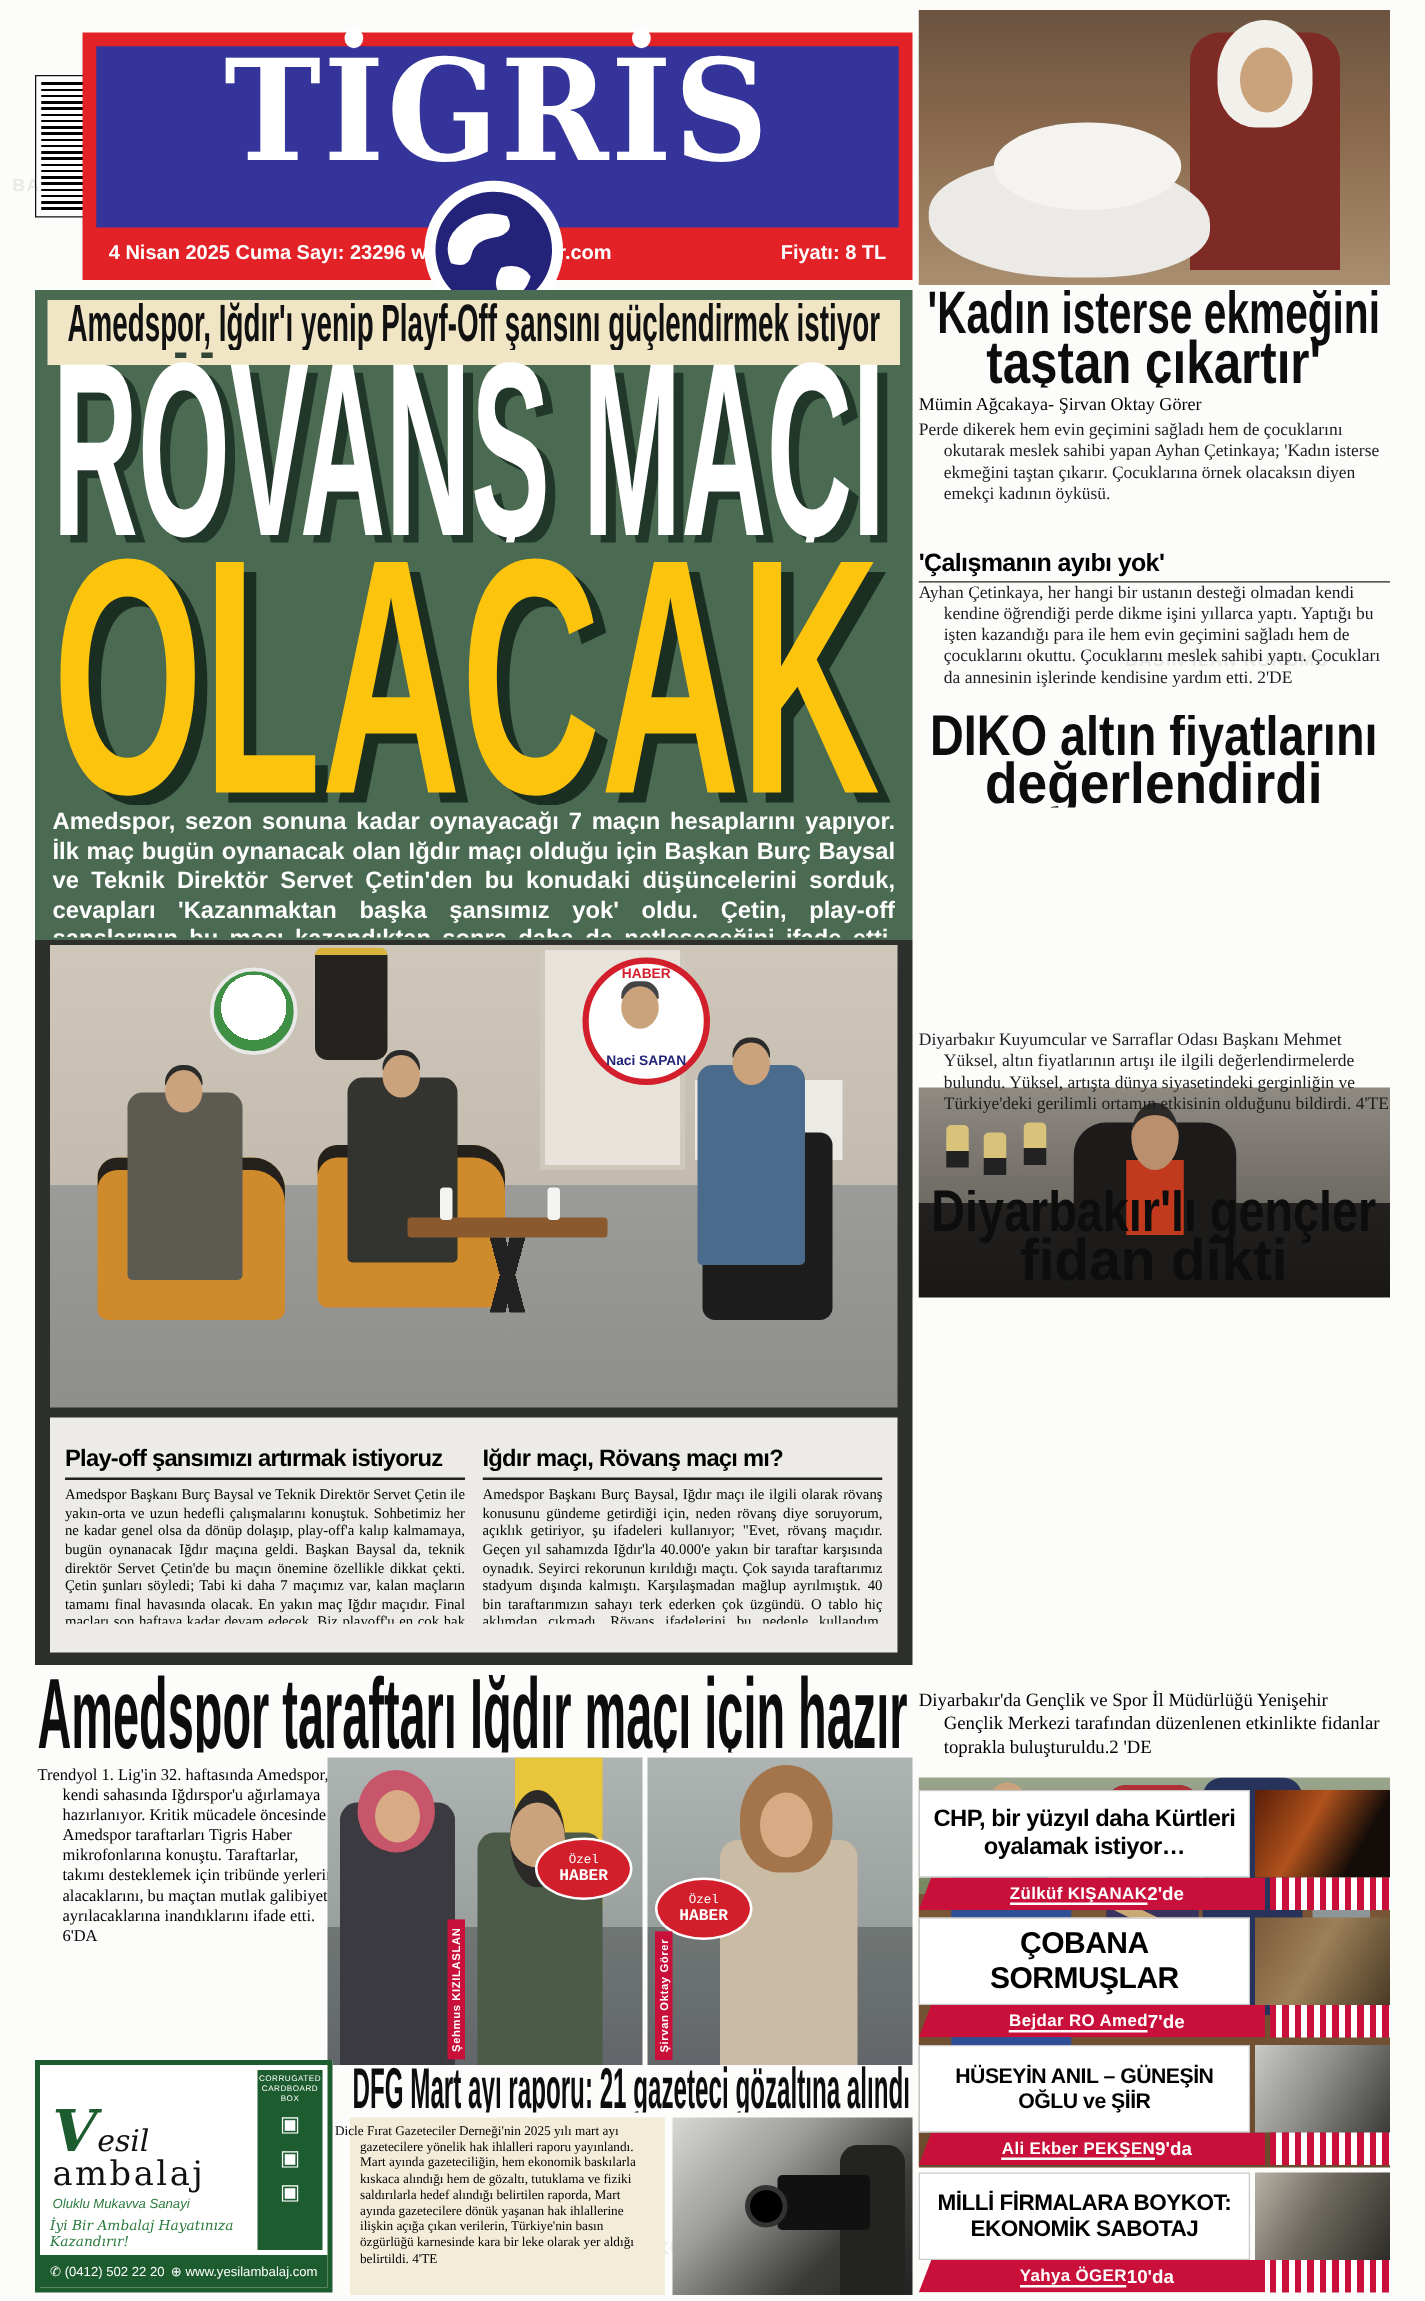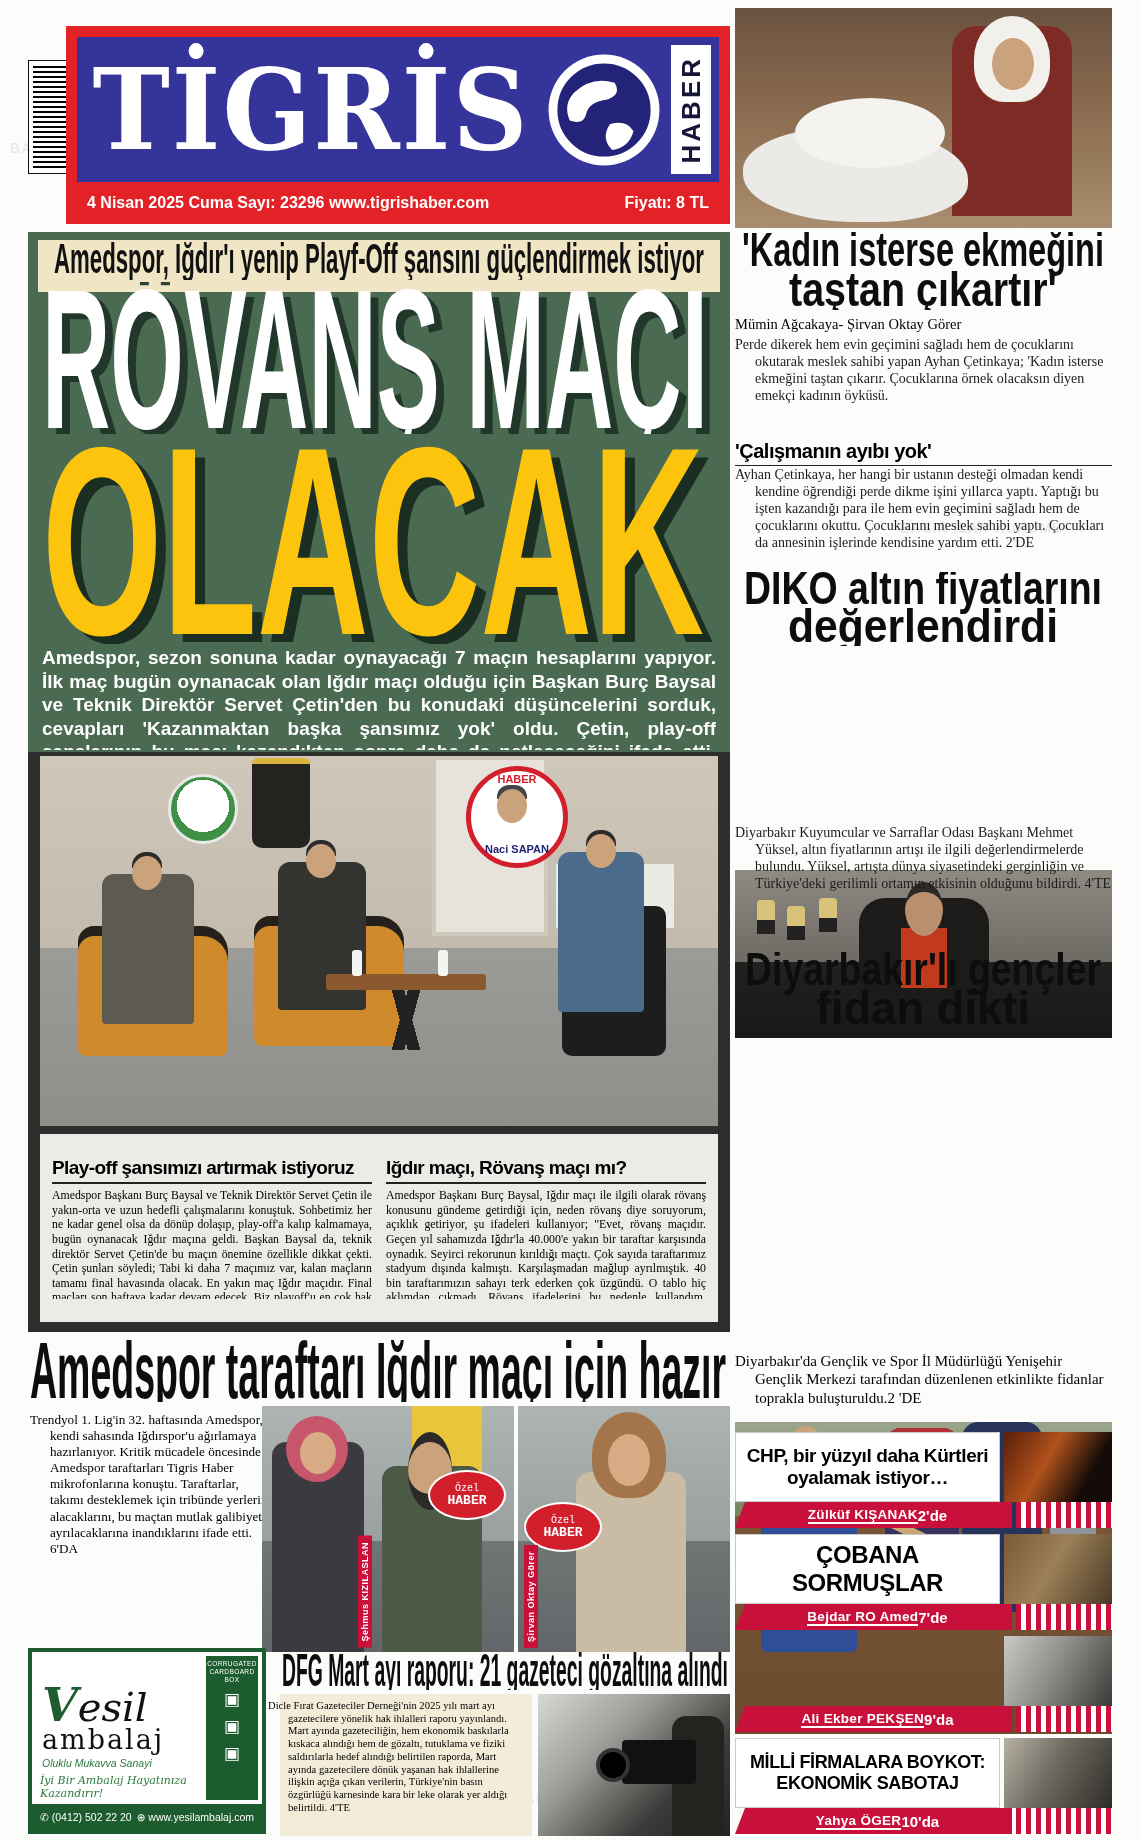--- a/index.html
+++ b/index.html
@@ -9,21 +9,21 @@
       letter-spacing:1px;pointer-events:none;z-index:0;white-space:nowrap;}
   .layer{position:absolute;z-index:1;}
 
   
   .barcode{position:absolute;left:28px;top:60px;width:38px;height:104px;background:#fff;
            border:1px solid #111;
            background-image:repeating-linear-gradient(0deg,#000 0 2px,#fff 2px 5px);
            background-clip:content-box;padding:4px;}
   .logo-frame{position:absolute;left:66px;top:26px;width:664px;height:198px;background:#e32227;
               box-sizing:border-box;padding:11px 11px 0 11px;}
-  .logo-blue{height:145px;background:#34349b;display:flex;align-items:center;position:relative;}
+  .logo-blue{height:145px;background:#34349b;display:flex;align-items:center;position:relative;flex-direction:column;}
   .logo-title{flex:1;text-align:center;color:#fff;font-family:"DejaVu Serif",serif;font-weight:bold;
               font-size:104px;line-height:1;letter-spacing:2px;transform:scaleY(1.08);}
   .globe{width:118px;height:118px;margin-right:6px;flex:0 0 auto;}
   .haber-box{width:40px;height:129px;background:#fff;margin:8px 8px 8px 2px;display:flex;
              align-items:center;justify-content:center;flex:0 0 auto;}
   .haber-box span{writing-mode:vertical-rl;transform:rotate(180deg);font-weight:bold;
                   font-size:26px;color:#16163a;letter-spacing:3px;}
   .date-row{height:42px;display:flex;justify-content:space-between;align-items:center;
             color:#fff;font-weight:bold;font-size:16px;padding:0 10px;}
 
@@ -138,21 +138,21 @@
 
   
   .ad{position:absolute;left:28px;top:1648px;width:238px;height:186px;background:#fff;
       border:4px solid #1c5c2e;box-sizing:border-box;z-index:1;}
   .ad-side{position:absolute;right:4px;top:4px;width:52px;bottom:30px;background:#1c5c2e;color:#fff;
            display:flex;flex-direction:column;align-items:center;padding-top:4px;box-sizing:border-box;}
   .ad-side .cc{font-size:6.5px;text-align:center;line-height:1.2;letter-spacing:.4px;}
   .ad-side .bx{font-size:17px;margin-top:6px;}
   .ad-logo{position:absolute;left:10px;top:26px;}
   .ad-v{color:#1c5c2e;font-size:46px;font-weight:bold;font-family:"DejaVu Serif",serif;font-style:italic;}
-  .ad-name1{display:inline;font-family:"DejaVu Serif",serif;font-style:italic;font-size:40px;color:#111;}
+  .ad-name1{display:inline;font-family:"DejaVu Serif",serif;font-style:italic;font-size:24px;color:#111;}
   .ad-name2{font-family:"DejaVu Serif",serif;font-size:27px;color:#111;margin-top:-8px;letter-spacing:2px;}
   .ad-tag{color:#2a7a3c;font-style:italic;font-size:10.5px;margin-top:2px;}
   .ad-slogan{position:absolute;left:8px;bottom:30px;right:60px;color:#2a7a3c;font-style:italic;
              font-size:11px;font-family:"DejaVu Serif",serif;}
   .ad-footer{position:absolute;left:0;right:0;bottom:0;height:26px;background:#1c5c2e;color:#fff;
              font-size:10.5px;display:flex;align-items:center;justify-content:space-between;padding:0 8px;}
   .dfg-hl{position:absolute;left:280px;top:1652px;z-index:1;}
   .dfg-body{position:absolute;left:280px;top:1694px;width:252px;height:142px;background:#f3ecd8;
             font-family:"Liberation Serif",serif;font-size:10.6px;line-height:1.2;
             padding:6px 8px;box-sizing:border-box;z-index:1;}
@@ -327,20 +327,21 @@
       <div class="colcard" style="font-size:24px">ÇOBANA SORMUŞLAR</div>
       <div class="colphoto" style="background:linear-gradient(120deg,#7a5a38 0,#9c8058 45%,#4a3a26 100%)"></div>
       <div class="colbanner">
         <span class="colname">Bejdar RO Amed</span>
         <span class="colpage">7'de</span>
       </div>
       <div class="colstripes"></div>
     </div>
 
     <div class="colbox" style="top:1636px">
+      <div class="colcard" style="font-size:17px">HÜSEYİN ANIL – GÜNEŞİN OĞLU ve ŞİİR</div>
       <div class="colphoto" style="background:linear-gradient(120deg,#c9c9c5 0,#8f8f8b 45%,#3a3a38 100%)"></div>
       <div class="colbanner">
         <span class="colname">Ali Ekber PEKŞEN</span>
         <span class="colpage">9'da</span>
       </div>
       <div class="colstripes"></div>
     </div>
 
     <div class="colbox" style="top:1738px">
       <div class="colcard" style="font-size:18px">MİLLİ FİRMALARA BOYKOT: EKONOMİK SABOTAJ</div>

